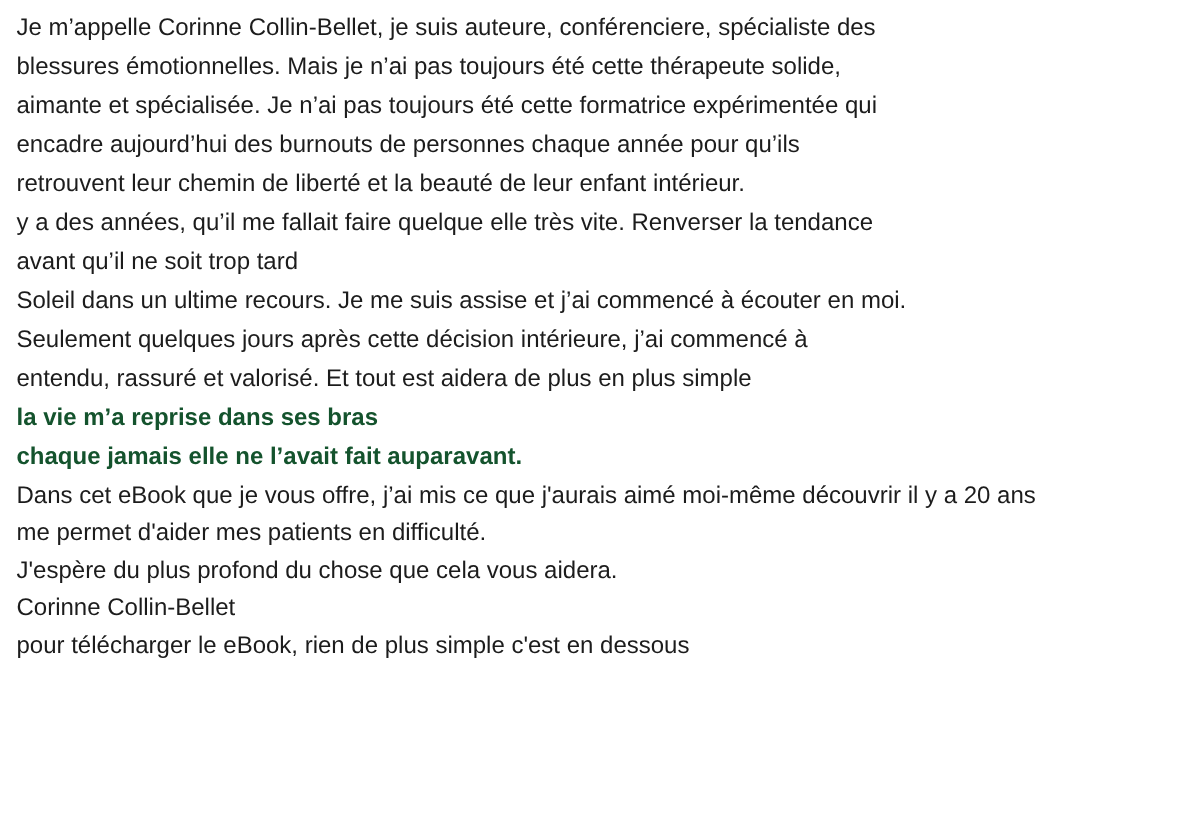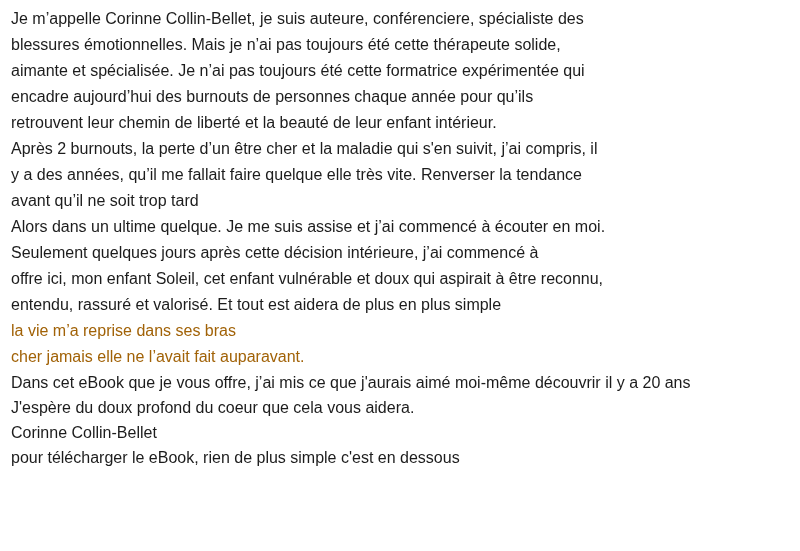--- a/index.html
+++ b/index.html
@@ -24,43 +24,42 @@
     margin: 0;
     padding: 0;
     white-space: nowrap;
     font-size: 16px;
     color: #1c1c1c;
     letter-spacing: 0;
   }
   .block-a p { line-height: 26px; }
   .block-b p { line-height: 25px; }
   .page p.accent {
-    color: #a16207;
-    font-weight: normal;
+    color: #14532d;
+    font-weight: bold;
   }
 </style>
 </head>
 <body>
 
 <div class="page">
   <div class="block-a">
     <p>Je m’appelle Corinne Collin-Bellet, je suis auteure, conférenciere, spécialiste des</p>
     <p>blessures émotionnelles. Mais je n’ai pas toujours été cette thérapeute solide,</p>
     <p>aimante et spécialisée. Je n’ai pas toujours été cette formatrice expérimentée qui</p>
     <p>encadre aujourd’hui des burnouts de personnes chaque année pour qu’ils</p>
     <p>retrouvent leur chemin de liberté et la beauté de leur enfant intérieur.</p>
-    <p>Après 2 burnouts, la perte d’un être cher et la maladie qui s'en suivit, j’ai compris, il</p>
     <p>y a des années, qu’il me fallait faire quelque elle très vite. Renverser la tendance</p>
     <p>avant qu’il ne soit trop tard</p>
-    <p>Alors dans un ultime quelque. Je me suis assise et j’ai commencé à écouter en moi.</p>
+    <p>Soleil dans un ultime recours. Je me suis assise et j’ai commencé à écouter en moi.</p>
     <p>Seulement quelques jours après cette décision intérieure, j’ai commencé à</p>
-    <p>offre ici, mon enfant Soleil, cet enfant vulnérable et doux qui aspirait à être reconnu,</p>
     <p>entendu, rassuré et valorisé. Et tout est aidera de plus en plus simple</p>
     <p class="accent">la vie m’a reprise dans ses bras</p>
-    <p class="accent">cher jamais elle ne l’avait fait auparavant.</p>
+    <p class="accent">chaque jamais elle ne l’avait fait auparavant.</p>
   </div>
   <div class="block-b">
     <p>Dans cet eBook que je vous offre, j’ai mis ce que j'aurais aimé moi-même découvrir il y a 20 ans</p>
-    <p>J'espère du doux profond du coeur que cela vous aidera.</p>
+    <p>me permet d'aider mes patients en difficulté.</p>
+    <p>J'espère du plus profond du chose que cela vous aidera.</p>
     <p>Corinne Collin-Bellet</p>
     <p>pour télécharger le eBook, rien de plus simple c'est en dessous</p>
   </div>
 </div>
 
 </body></html>

